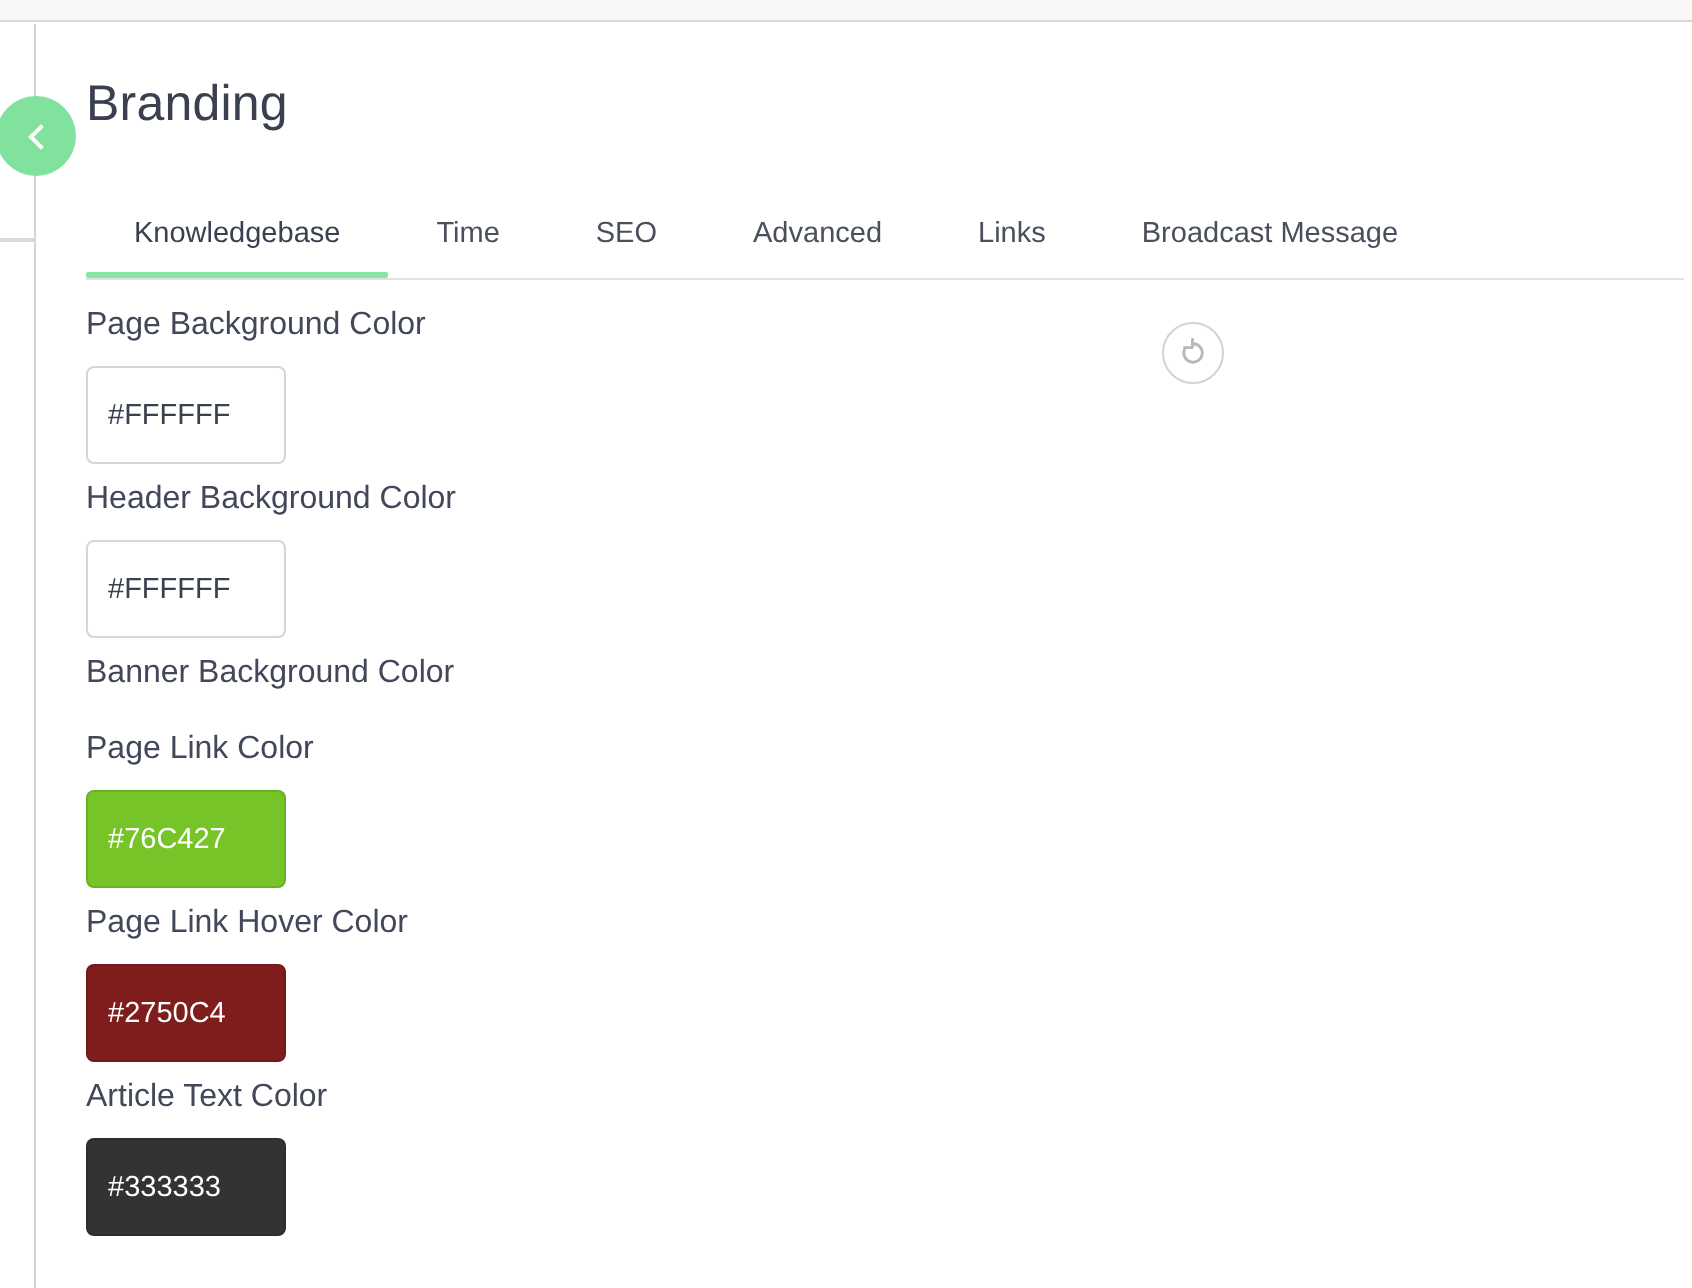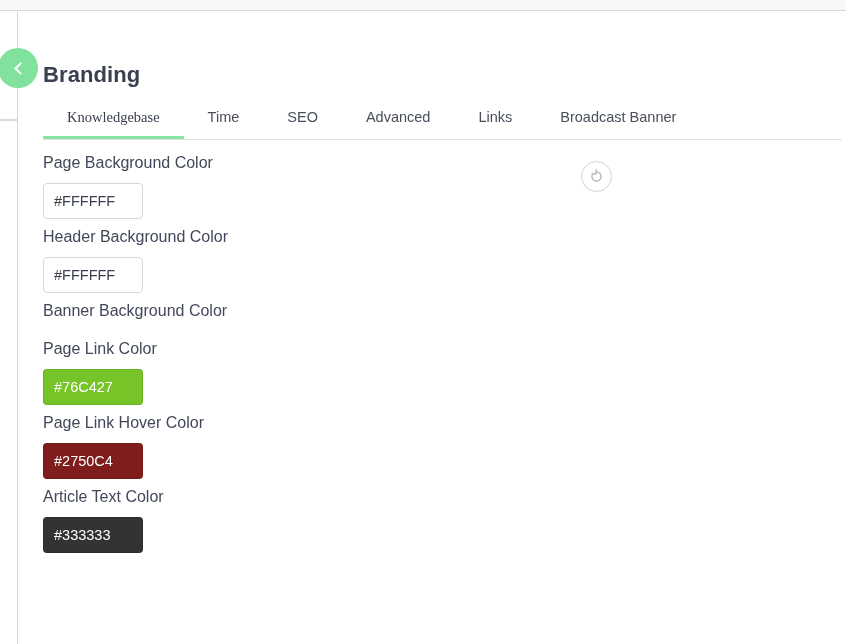--- a/index.html
+++ b/index.html
@@ -102,25 +102,24 @@
     width: 827px;
     height: 632px;
     background: #ffffff;
     overflow: hidden;
   }
 
   .page-title {
     position: absolute;
     left: 24px;
     top: 26px;
-    font-size: 22px;
-    font-weight: 700;
+    font-size: 25px;
+    font-weight: 400;
     color: #3a4050;
     letter-spacing: 0.1px;
-    margin-top: 24px;
   }
 
   
   .tabs {
     position: absolute;
     left: 24px;
     top: 82px;
     width: 799px;
     height: 46px;
     border-bottom: 1px solid #e2e2e2;
@@ -135,21 +134,20 @@
     font-size: 14.5px;
     color: #4a4f5e;
     background: transparent;
     border: none;
     cursor: pointer;
     font-family: "Liberation Sans", sans-serif;
     white-space: nowrap;
   }
   .tab.active {
     color: #3a4050;
-    font-family: Liberation Serif, serif;
   }
   .tab.active::after {
     content: "";
     position: absolute;
     left: 0;
     right: 0;
     bottom: 0;
     height: 3px;
     background: #88e6a4;
     border-radius: 1px;
@@ -169,21 +167,21 @@
     display: block;
     font-size: 16px;
     color: #42485a;
     line-height: 14px;
     padding-top: 11px;
     padding-bottom: 13px;
   }
   .swatch-input {
     display: block;
     width: 100px;
-    height: 36px;
+    height: 49px;
     line-height: 33px;
     border: 1px solid #d6d6d6;
     border-radius: 4px;
     font-size: 14.5px;
     font-family: "Liberation Sans", sans-serif;
     padding: 0 10px;
     color: #3a4050;
     background: #ffffff;
     outline: none;
   }
@@ -234,21 +232,21 @@
   <main class="content">
 
     <h1 class="page-title">Branding</h1>
 
     <div class="tabs">
       <button class="tab active" style="--accent: #88E6A4;">Knowledgebase</button>
       <button class="tab">Time</button>
       <button class="tab">SEO</button>
       <button class="tab">Advanced</button>
       <button class="tab">Links</button>
-      <button class="tab">Broadcast Banner</button>
+      <button class="tab">Broadcast Message</button>
     </div>
 
     <button class="reset-button" title="Reset">
       <svg width="17" height="17" viewBox="0 0 24 24" fill="none">
         <path d="M12 5.5 A6.5 6.5 0 1 1 5.9 9.9" stroke="#b8b8b8" stroke-width="2" stroke-linecap="round" fill="none"></path>
         <path d="M11.6 2.4 L11.6 8.2 L5.9 8.2" stroke="#b8b8b8" stroke-width="2" stroke-linecap="round" stroke-linejoin="round" fill="none"></path>
       </svg>
     </button>
 
     <div class="form">

